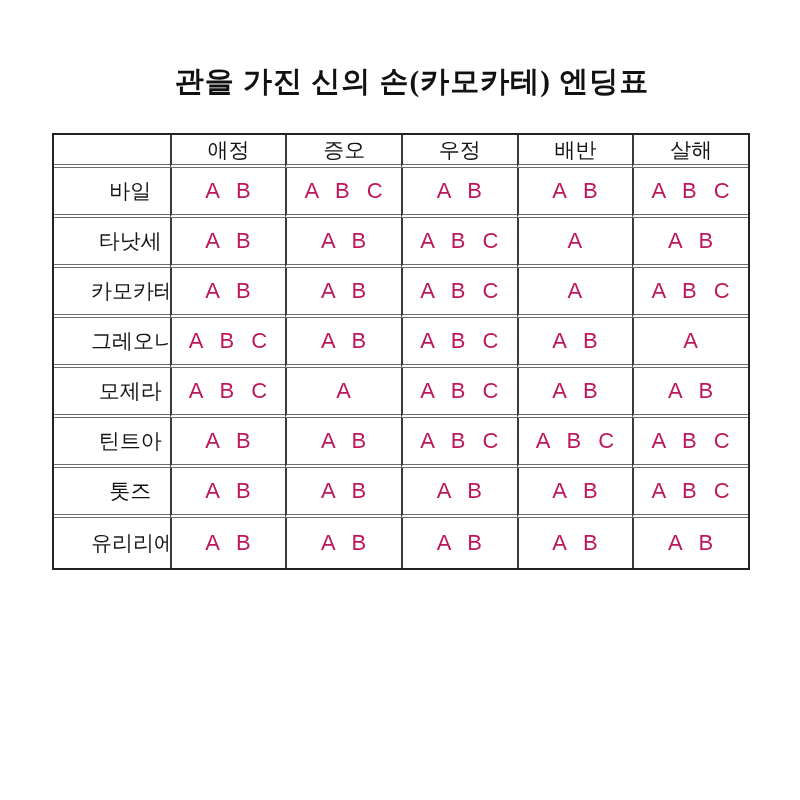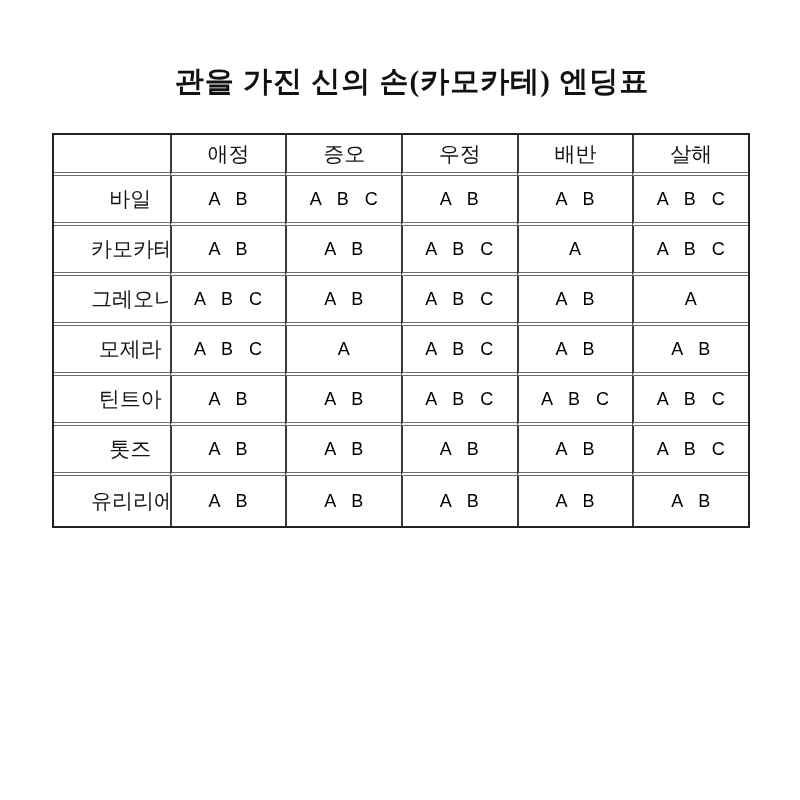--- a/index.html
+++ b/index.html
@@ -44,34 +44,34 @@
     text-align: center;
     vertical-align: middle;
     font-weight: normal;
     padding: 0;
     overflow: hidden;
     white-space: nowrap;
   }
   .ending-table th:first-child, .ending-table td:first-child { border-left: none; padding-left: 37px; }
   .ending-table tbody tr:last-child th, .ending-table tbody tr:last-child td { border-bottom: none; }
   .ending-table thead th {
-    height: 41px;
+    height: 33px;
     font-size: 21px;
     color: #141414;
   }
   .ending-table tbody th, .ending-table tbody td { height: 50px; }
   .rowname {
     font-size: 21px;
     color: #141414;
   }
   .val {
-    font-size: 18px;
+    font-size: 22px;
     word-spacing: 9px;
     letter-spacing: 1px;
-    color: #000000;
+    color: #be185d;
   }
 </style>
 </head>
 <body>
 
 <div class="page">
 
   <h1 class="title">관을 가진 신의 손(카모카테) 엔딩표</h1>
 
   <table class="ending-table">
@@ -86,20 +86,28 @@
       </tr>
     </thead>
     <tbody>
       <tr>
         <th class="rowname">바일</th>
         <td class="val">A B</td>
         <td class="val">A B C</td>
         <td class="val">A B</td>
         <td class="val">A B</td>
         <td class="val">A B C</td>
+      </tr>
+      <tr>
+        <th class="rowname">타낫세</th>
+        <td class="val">A B</td>
+        <td class="val">A B</td>
+        <td class="val">A B C</td>
+        <td class="val">A</td>
+        <td class="val">A B</td>
       </tr>
       <tr>
         <th class="rowname">카모카테</th>
         <td class="val">A B</td>
         <td class="val">A B</td>
         <td class="val">A B C</td>
         <td class="val">A</td>
         <td class="val">A B C</td>
       </tr>
       <tr>

